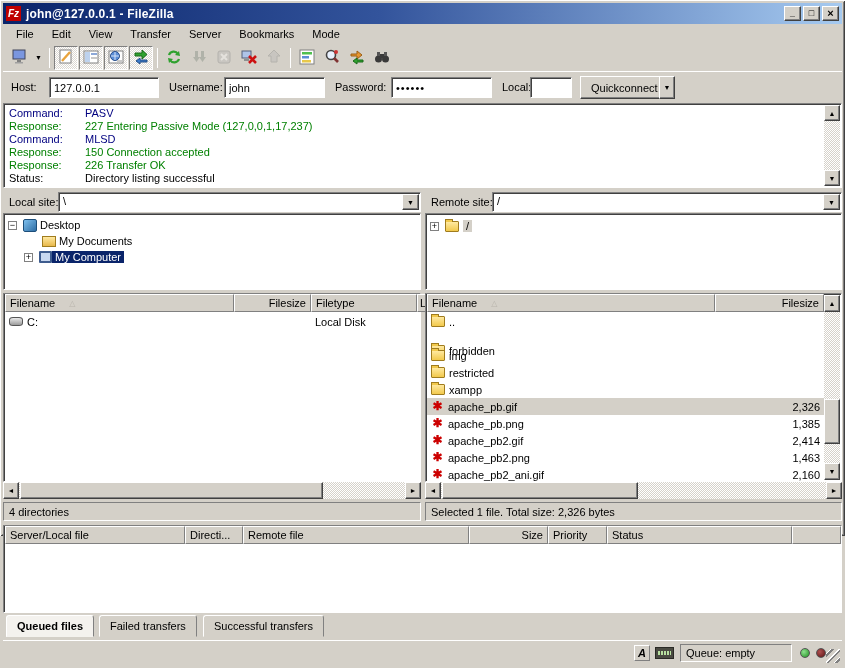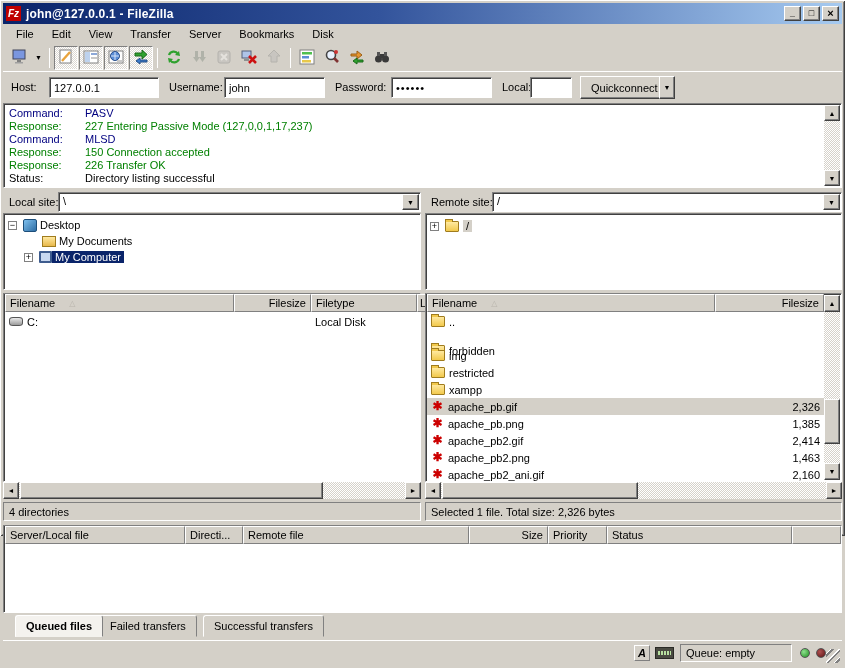--- a/index.html
+++ b/index.html
@@ -109,21 +109,21 @@
     </div>
   </div>
 
   <div class="abs menubar">
     <span class="menu-item">File</span>
     <span class="menu-item">Edit</span>
     <span class="menu-item">View</span>
     <span class="menu-item">Transfer</span>
     <span class="menu-item">Server</span>
     <span class="menu-item">Bookmarks</span>
-    <span class="menu-item">Disk</span>
+    <span class="menu-item">Mode</span>
   </div>
 
   <div class="abs toolbar">
     <div class="tool-btn">
       <span>
         <svg width="18" height="18">
             <rect x="3" y="2" width="12" height="9" fill="#7A96DF" stroke="#40455A"></rect>
             <rect x="7" y="12" width="4" height="2" fill="#808080"></rect>
             <rect x="5" y="14" width="8" height="1.5" fill="#A0A0A0"></rect>
           </svg>
@@ -462,21 +462,21 @@
     <div class="hdr-cell" style="left:1px; width:180px;">Server/Local file</div>
     <div class="hdr-cell" style="left:181px; width:58px;">Directi...</div>
     <div class="hdr-cell" style="left:239px; width:226px;">Remote file</div>
     <div class="hdr-cell hdr-right" style="left:465px; width:79px;">Size</div>
     <div class="hdr-cell" style="left:544px; width:59px;">Priority</div>
     <div class="hdr-cell" style="left:603px; width:185px;">Status</div>
     <div class="hdr-cell" style="left:788px; width:49px;"></div>
   </div>
 
   <div class="abs" style="left:3px; top:615px; width:839px; height:22px;">
-    <div class="tab active" style="left:12px;">
+    <div class="tab active" style="left:3px;">
         <span>Queued files</span>
       </div>
     <div class="tab" style="left:96px;">
         <span>Failed transfers</span>
       </div>
     <div class="tab" style="left:200px;">
         <span>Successful transfers</span>
       </div>
   </div>
 

